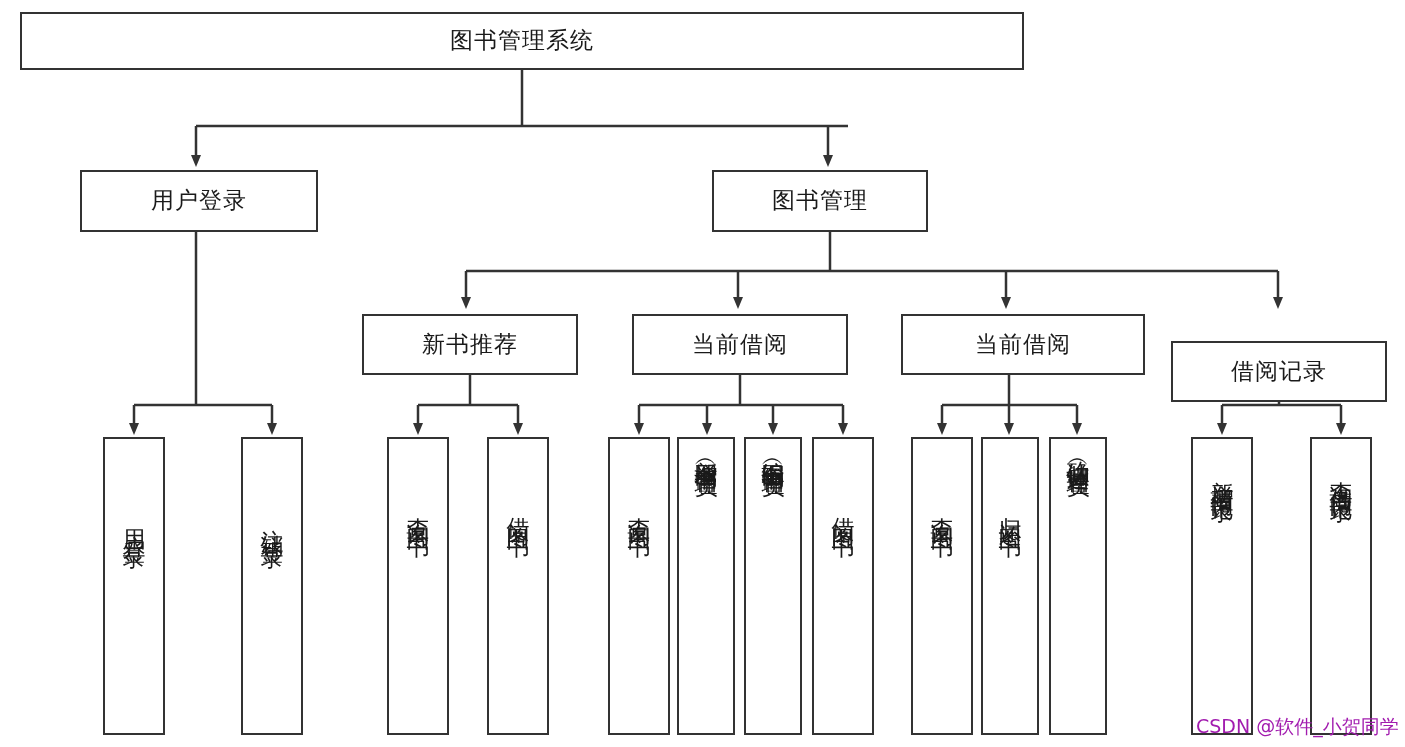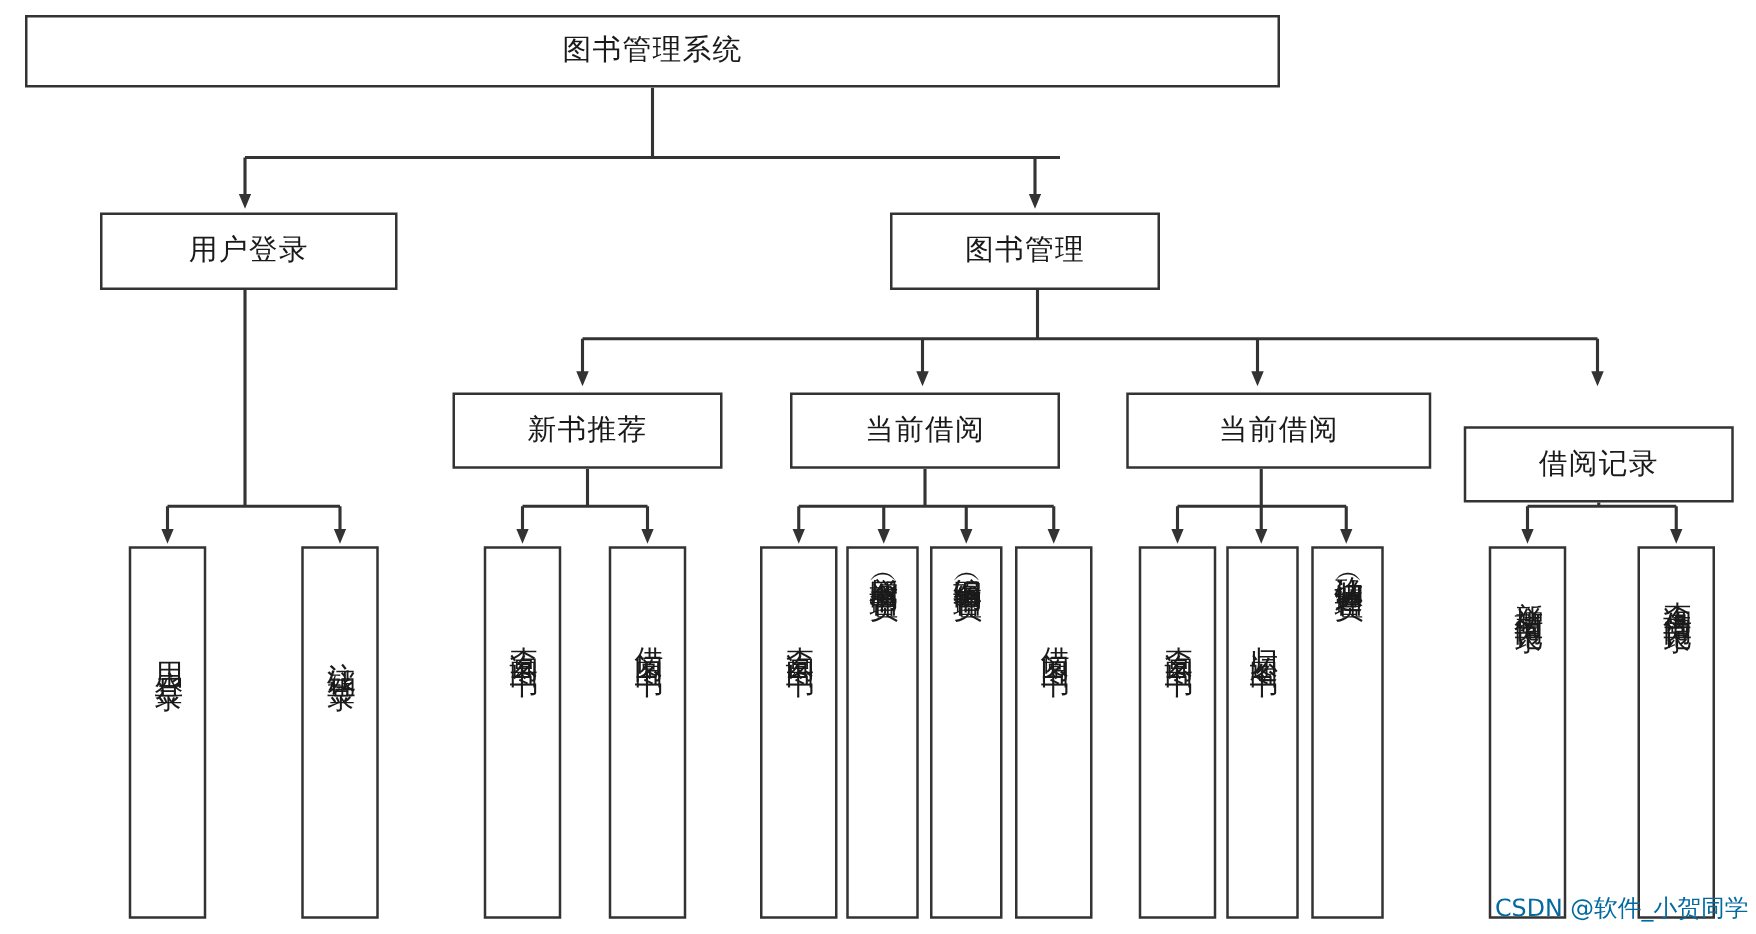--- a/index.html
+++ b/index.html
@@ -61,21 +61,21 @@
     writing-mode: vertical-rl;
     text-orientation: upright;
     font-size: 23px;
     line-height: 1.0;
     letter-spacing: 6px;
     margin-top: 0;
   }
   .watermark {
     position: absolute;
     font-size: 19px;
-    color: #0369a1;
+    color: #a21caf;
     white-space: nowrap;
     z-index: 5;
   }
 </style>
 </head>
 <body>
 
 <div id="canvas">
 
   <svg id="edges" viewBox="0 0 1405 747" width="1405" height="747">

